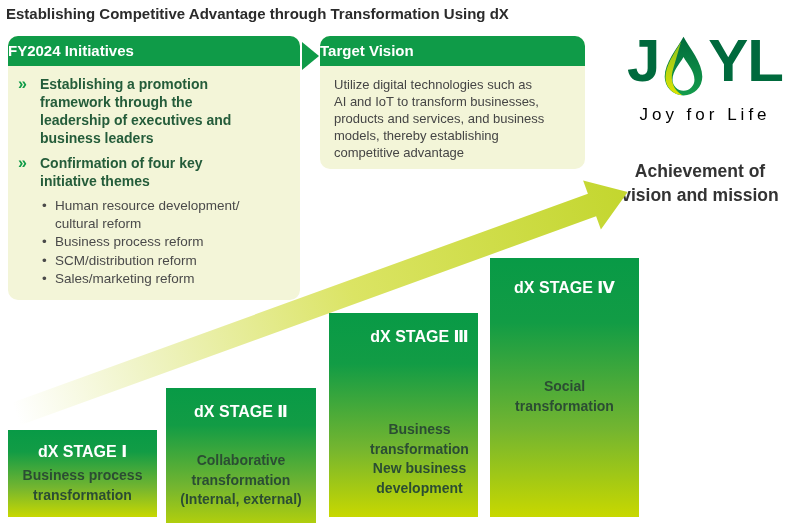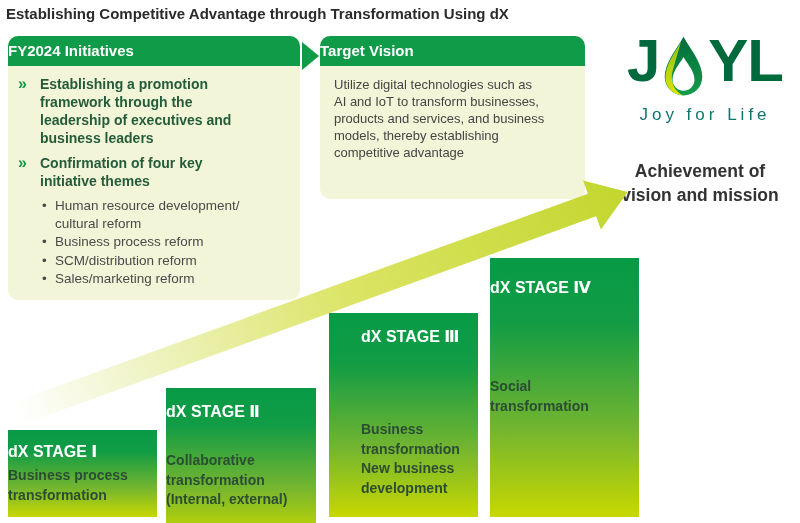--- a/index.html
+++ b/index.html
@@ -5,52 +5,52 @@
   * { margin:0; padding:0; box-sizing:border-box; }
   html,body { background:#fff; }
   body { font-family:"Liberation Sans","DejaVu Sans",sans-serif; }
   .canvas { position:relative; width:800px; height:523px; background:#fff; overflow:hidden; }
 
   .page-title { position:absolute; left:6px; top:5px; font-size:15px; font-weight:bold; color:#2b2b2b; }
 
   
   .info-box { position:absolute; border-radius:10px; overflow:hidden; background:#f3f5d8; }
   .fy-box { left:8px; top:36px; width:292px; height:264px; }
-  .tv-box { left:320px; top:36px; width:265px; height:163px; }
+  .tv-box { left:320px; top:36px; width:265px; height:133px; }
   .box-header { background:#0f9b48; color:#fff; font-weight:bold; font-size:15px; text-align:left; padding:6px 0 7px; }
   .fy-body { padding:9px 10px 8px 10px; }
   .tv-body { padding:10px 14px; font-size:13px; line-height:17px; color:#454545; }
   .preline { white-space:pre-line; }
 
   .chevron-item { display:flex; margin-bottom:7px; }
   .chevron-glyph { color:#0f9b48; font-weight:bold; font-size:16px; line-height:18px; width:22px; flex:0 0 22px; letter-spacing:-2px; }
   .chevron-text { font-size:14px; font-weight:bold; color:#245c3a; line-height:18px; }
   .sub-bullets { margin:2px 0 0 24px; }
   .bullet-row { display:flex; font-size:13.5px; color:#4a4a4a; line-height:17.5px; margin-bottom:1px; }
   .bullet-dot { width:13px; flex:0 0 13px; }
 
   .flow-triangle { position:absolute; left:302px; top:42px; width:0; height:0;
      border-top:14px solid transparent; border-bottom:14px solid transparent; border-left:17px solid #0f9b48; }
 
   
   .logo { position:absolute; right:6px; top:28px; width:178px; text-align:center; }
   .logo-row { display:flex; align-items:flex-start; justify-content:center; height:76px; }
   .logo-letters { font-size:60px; font-weight:bold; color:#006a3d; line-height:66px; letter-spacing:-1px; }
   .logo-drop { margin:7px 1px 0 1px; }
-  .logo-tagline { margin-top:1px; font-size:17px; color:#0f766e; letter-spacing:4px; }
+  .logo-tagline { margin-top:1px; font-size:17px; color:#000000; letter-spacing:4px; }
 
   
   .achievement { position:absolute; left:602px; top:160px; width:196px; text-align:center;
      font-size:17.5px; font-weight:bold; color:#333; line-height:1.35; }
 
   
   .arrow-svg { position:absolute; left:0; top:0; z-index:1; }
 
   
-  .stage { position:absolute; z-index:2; 
+  .stage { position:absolute; z-index:2; text-align:center;
      background:linear-gradient(180deg,#089a46 0%,#129c45 25%,#73b530 66%,#c8d800 100%); }
   .stage-label { color:#fff; font-weight:bold; font-size:16px; }
   .stage-body { font-size:14px; font-weight:bold; color:#2b4d33; line-height:1.4; }
   .stage1 { left:8px;   top:430px; width:149px; height:87px;  padding-top:12px; }
   .stage2 { left:166px; top:388px; width:150px; height:149px; padding-top:14px; }
   .stage3 { left:329px; top:313px; width:149px; height:204px; padding-top:14px;padding-left:32px; }
   .stage4 { left:490px; top:258px; width:149px; height:259px; padding-top:20px; }
   .stage1 .stage-body { margin-top:5px; }
   .stage2 .stage-body { margin-top:30px; }
   .stage3 .stage-body { margin-top:74px; }

